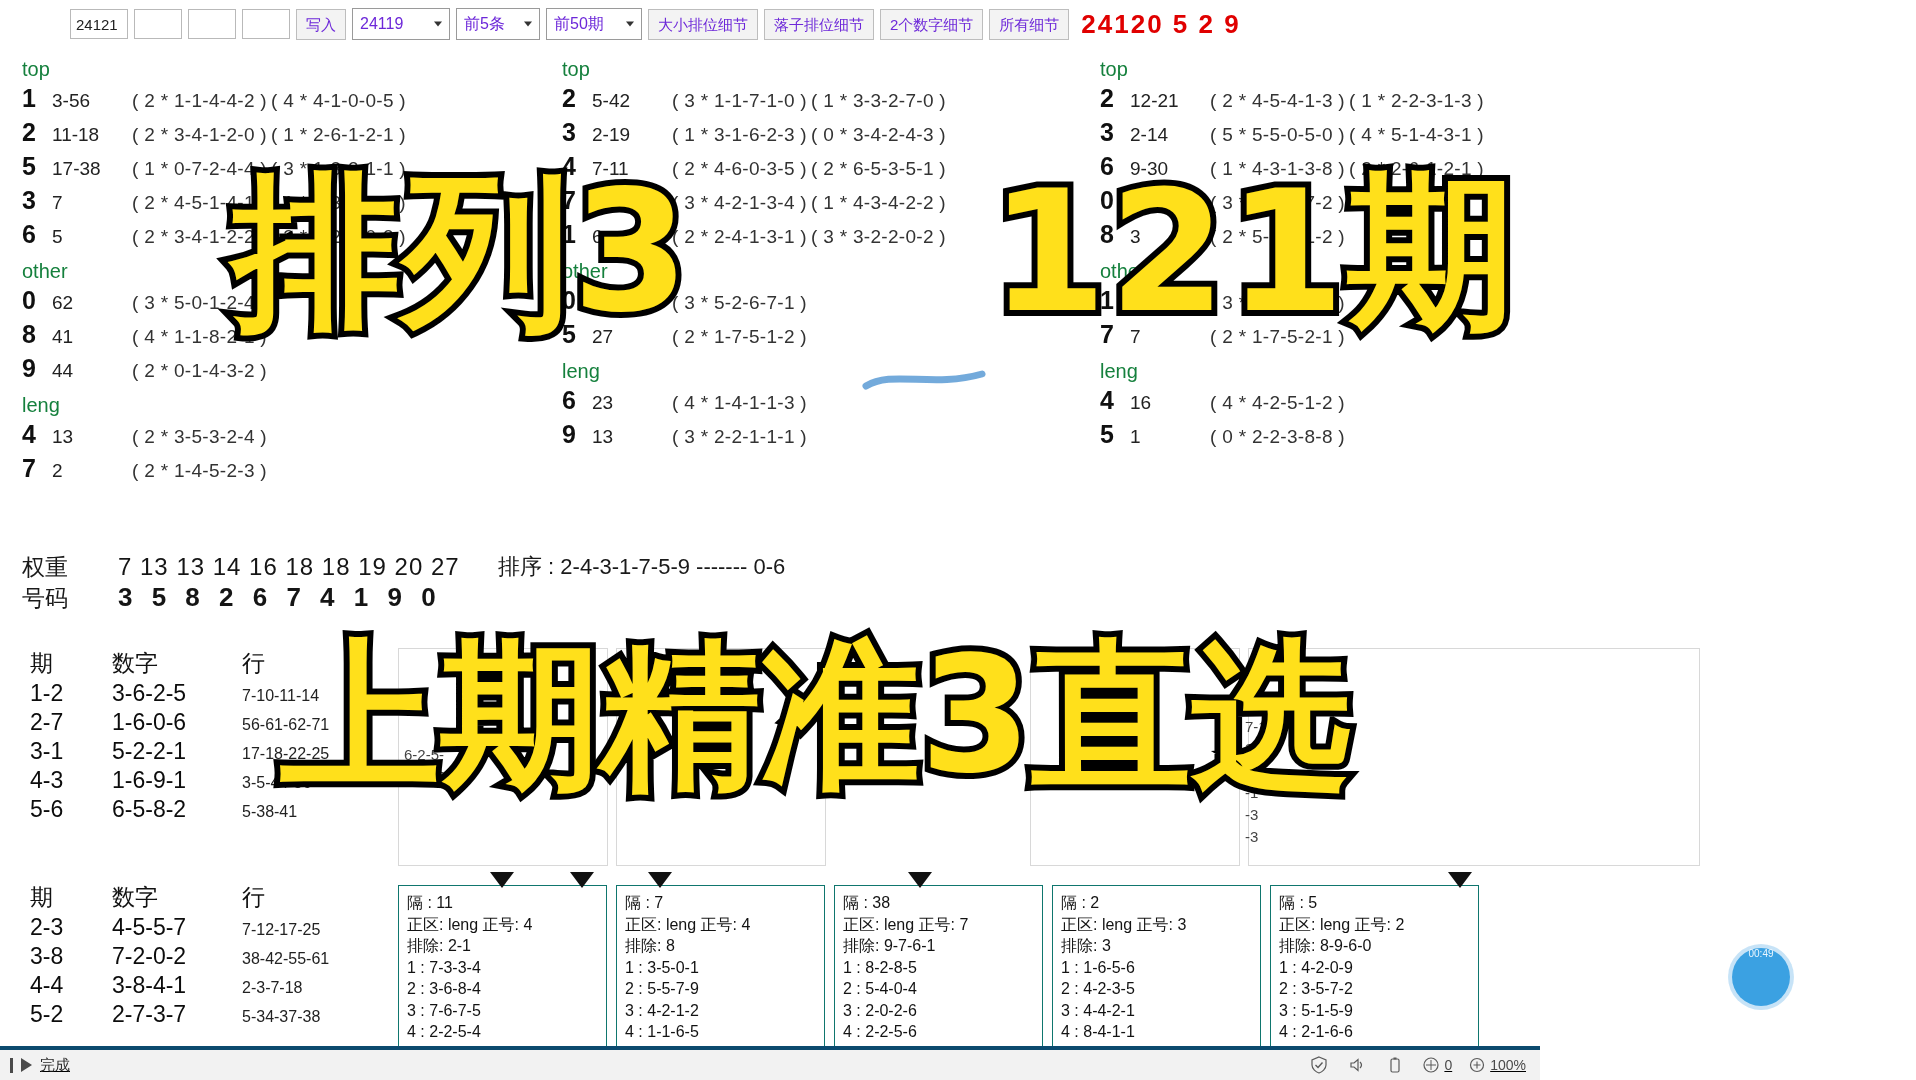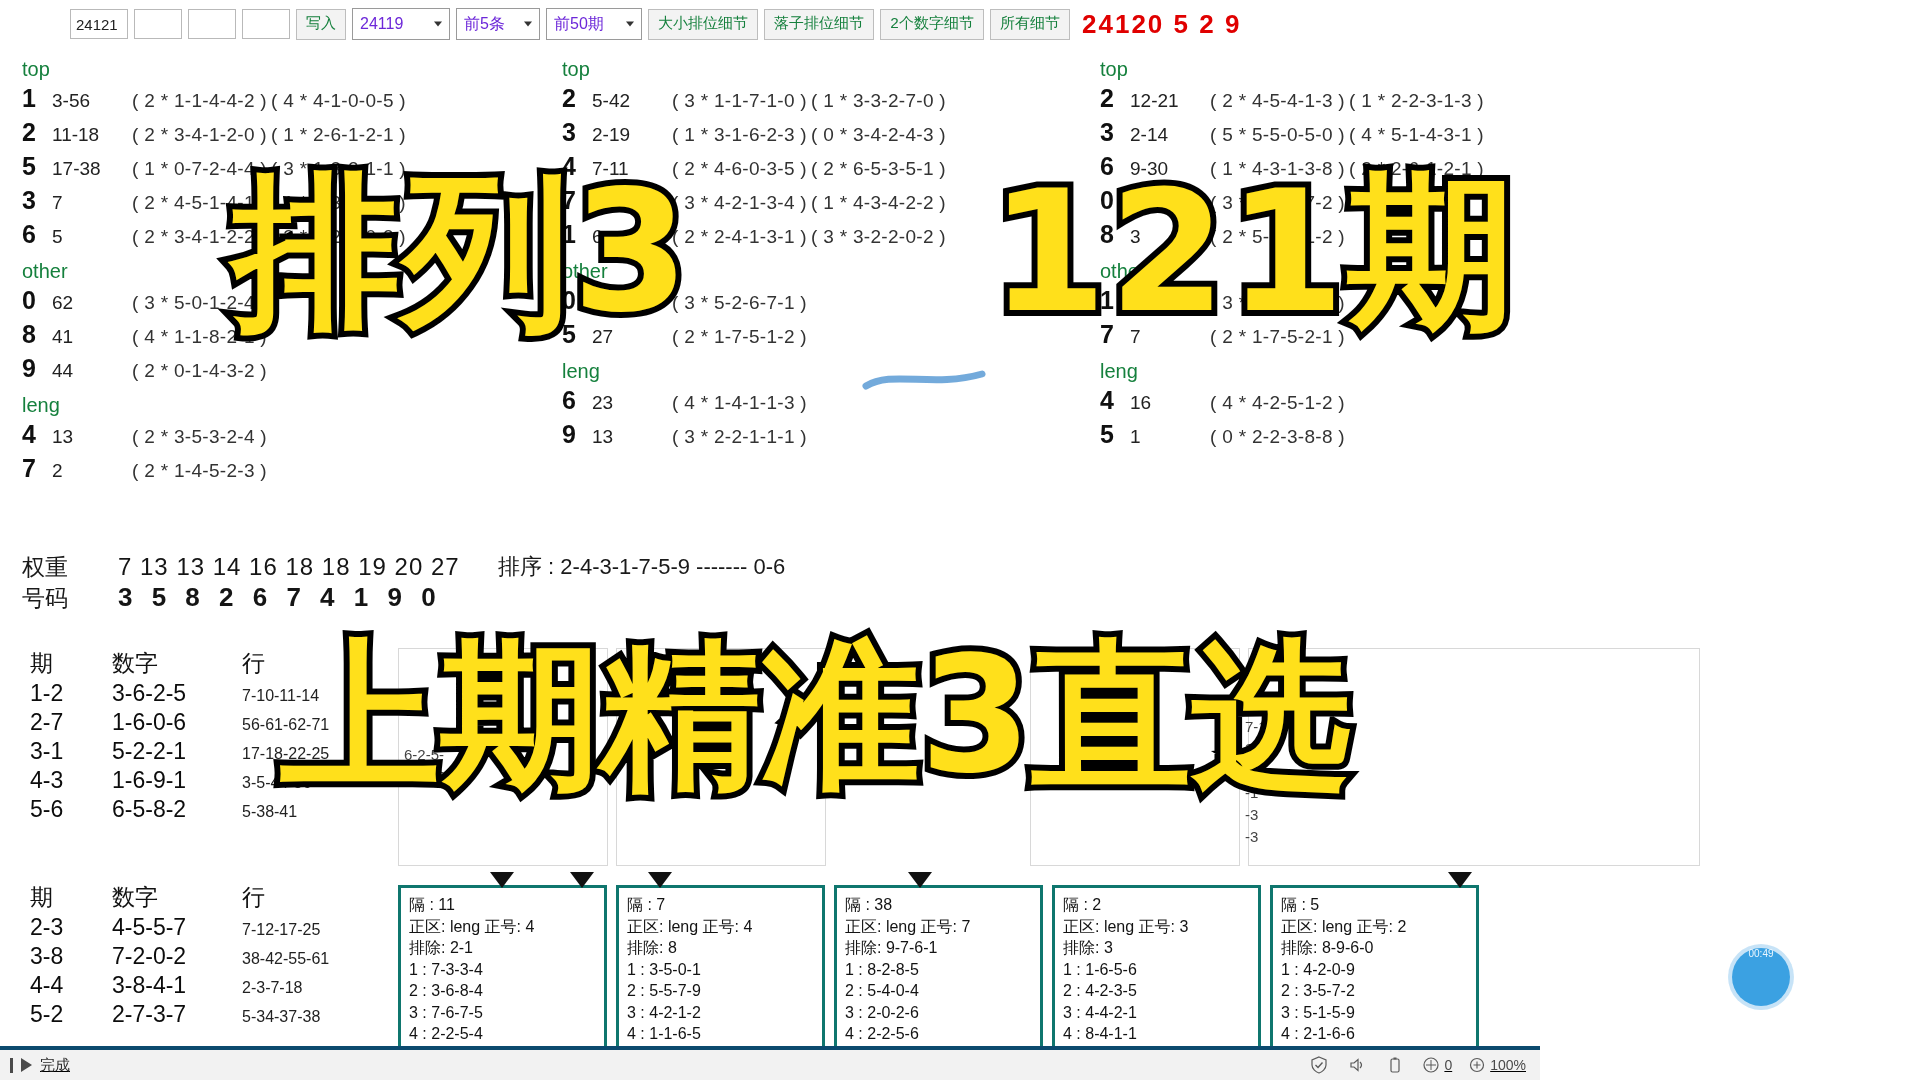--- a/index.html
+++ b/index.html
@@ -21,22 +21,22 @@
   }
   .tb-input {
     height: 30px; border: 1px solid #b9b9b9; background:#fff;
     font-size: 15px; font-family: "Liberation Sans", sans-serif;
     color:#222; padding: 0 5px; outline:none;
   }
   .tb-input.w1 { width: 58px; }
   .tb-input.w2 { width: 48px; }
   .tb-btn {
     height: 31px; border: 1px solid #bdbdbd; background: #f3f3f3;
-    font-size: 15px; color:#15803d; padding: 0 9px; cursor: pointer;
-    font-family: Liberation Mono, monospace;
+    font-size: 15px; color:#6d28d9; padding: 0 9px; cursor: pointer;
+    font-family: Liberation Sans, sans-serif;
     white-space: nowrap; line-height: 29px;
   }
   .tb-select {
     height: 32px; border: 1px solid #9a9a9a; background:#fff;
     font-size: 16px; color:#6d28d9; padding: 0 24px 0 7px; cursor: pointer;
     position: relative; line-height: 30px; white-space: nowrap;
     font-family: "Liberation Sans", sans-serif;
   }
   .tb-select .caret {
     position: absolute; right: 7px; top: 50%; transform: translateY(-50%);
@@ -93,21 +93,21 @@
 
   
   .ghostbox {
     position: absolute; border: 1px solid #d8d8d8; background: #fff;
   }
   .ghost-text { font-size: 15px; color:#444; white-space: nowrap; }
 
   
   .panels { position: absolute; left: 398px; top: 885px; display: flex; gap: 9px; }
   .panel {
-    width: 209px; height: 180px; border: 3px solid #0f766e; background:#fff;
+    width: 209px; height: 180px; border: 1px solid #0f766e; background:#fff;
     padding: 6px 8px; overflow: hidden;
   }
   .p-line { font-size: 16px; color:#131313; line-height: 21.5px; white-space: nowrap; }
   .p-line.sub { letter-spacing: 0px; }
 
   
   .arrow {
     position: absolute; width: 0; height: 0;
     border-left: 12px solid transparent; border-right: 12px solid transparent;
     border-top: 16px solid #111;

